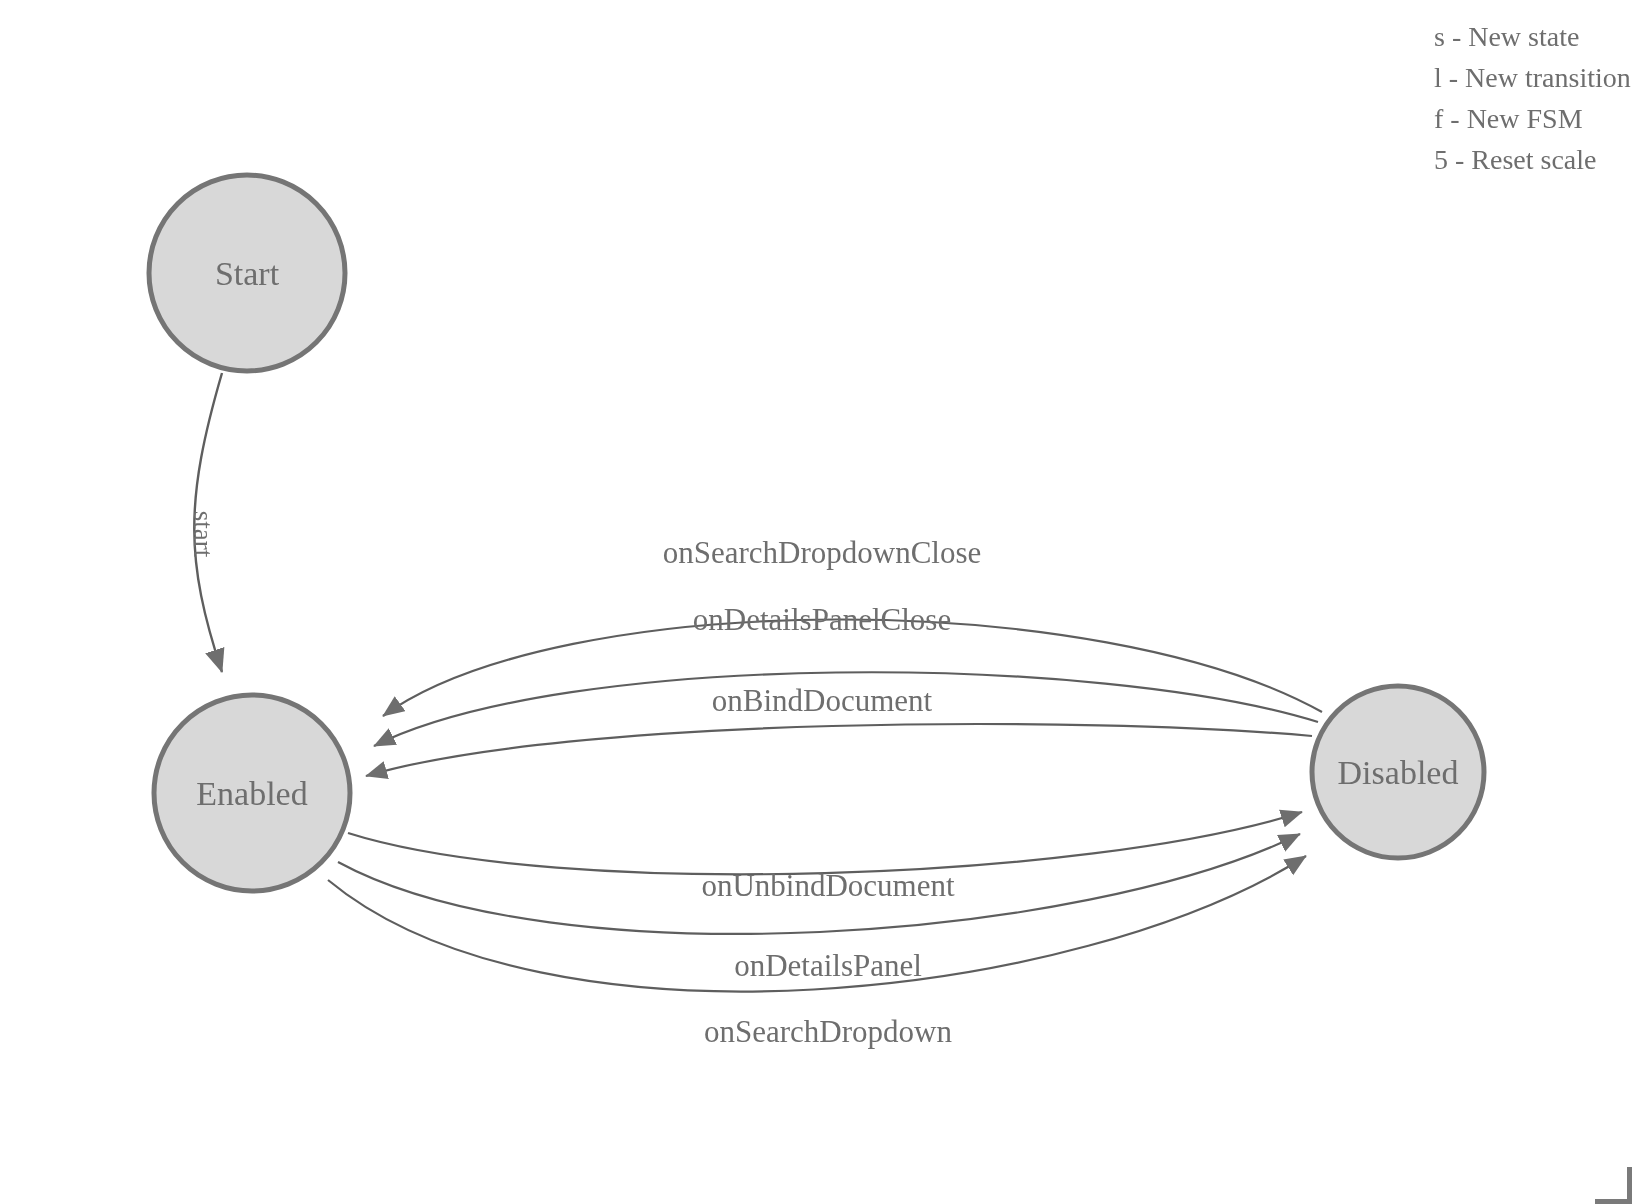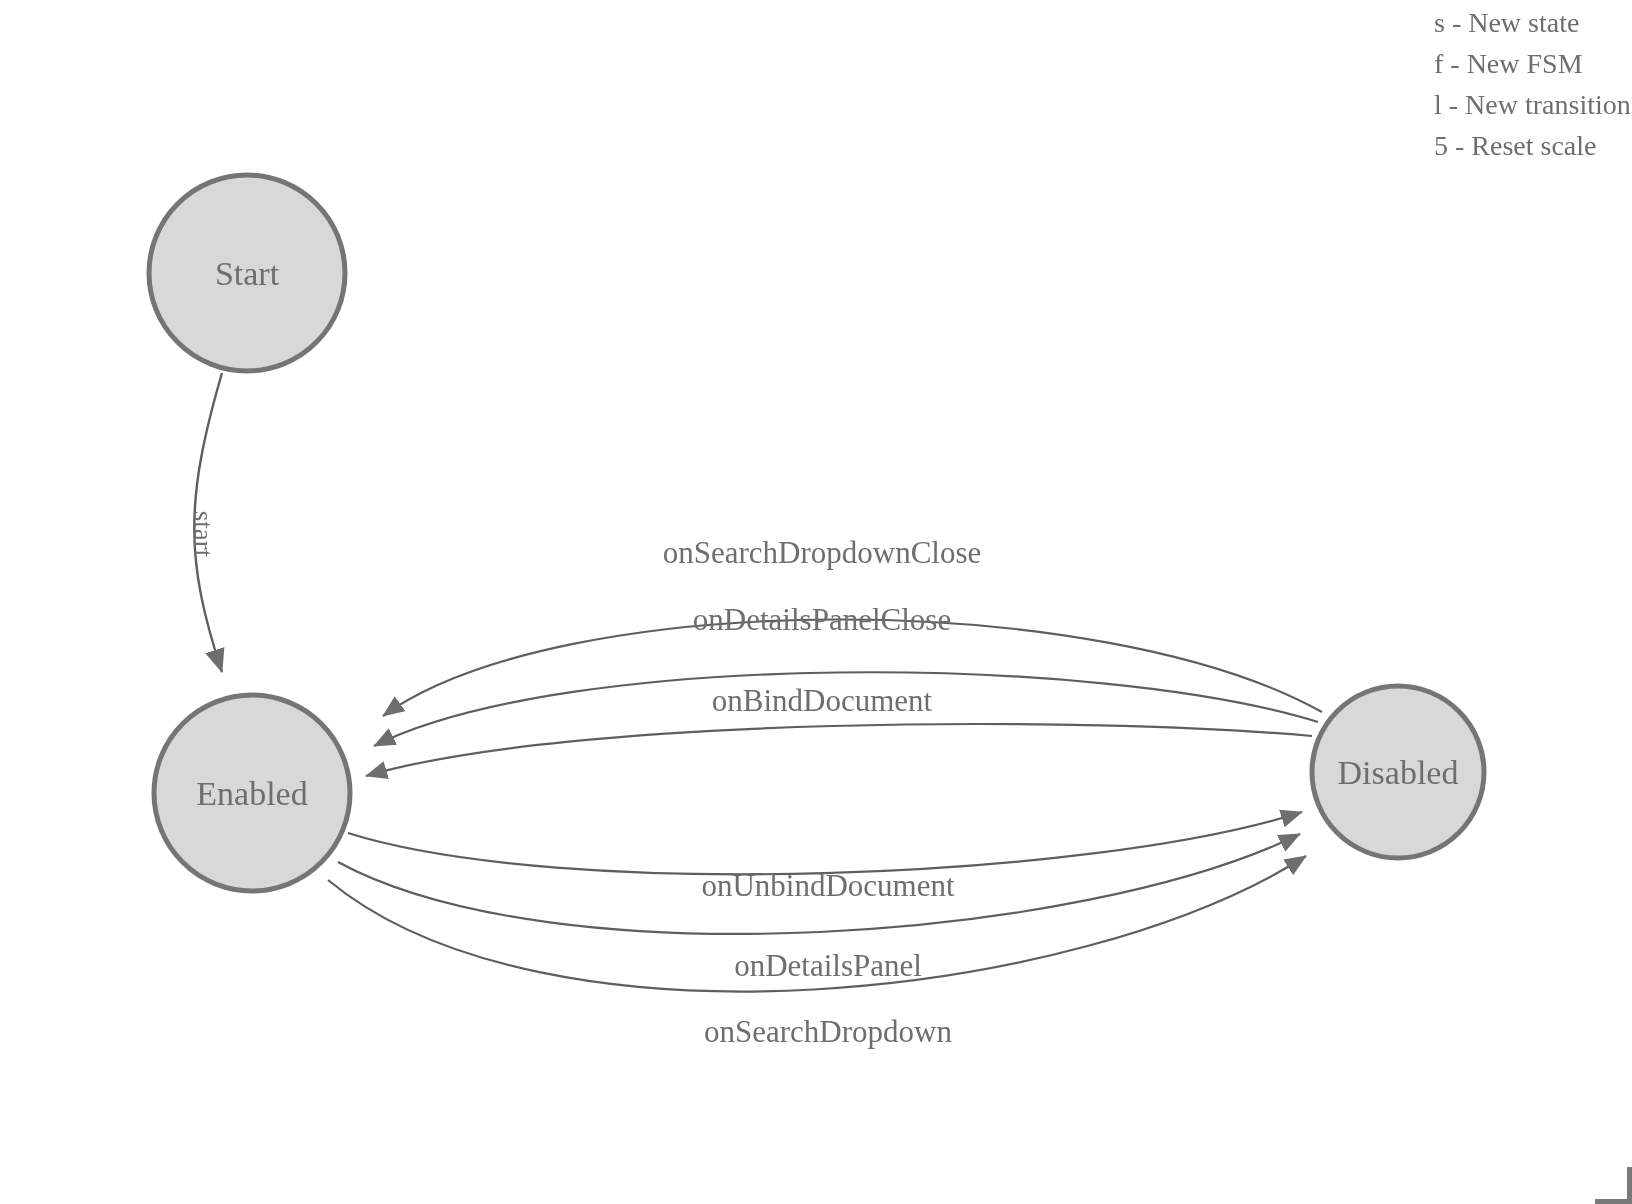--- a/index.html
+++ b/index.html
@@ -23,21 +23,21 @@
   #fsm-canvas {
     position: absolute;
     left: 0;
     top: 0;
     width: 1632px;
     height: 1204px;
   }
   .help-overlay {
     position: absolute;
     left: 1434px;
-    top: 2px;
+    top: 16px;
     width: 198px;
     overflow: hidden;
     white-space: nowrap;
     pointer-events: none;
   }
   .help-line {
     font-family: "Liberation Serif", "DejaVu Serif", serif;
     font-size: 28px;
     line-height: 41px;
     color: #6e6e6e;
@@ -124,20 +124,20 @@
     </g>
 
     <g>
       <circle cx="1398" cy="772" r="86" fill="#d8d8d8" stroke="#757575" stroke-width="5"></circle>
       <text class="node-label" x="1398" y="776" text-anchor="middle" dominant-baseline="middle">Disabled</text>
     </g>
   </svg>
 
   <div class="help-overlay">
     <div class="help-line">s - New state</div>
+    <div class="help-line">l - New transition</div>
     <div class="help-line">f - New FSM</div>
-    <div class="help-line">l - New transition</div>
     <div class="help-line">5 - Reset scale</div>
   </div>
 
   <div class="corner-bracket"></div>
 
 </div>
 
 </body></html>

